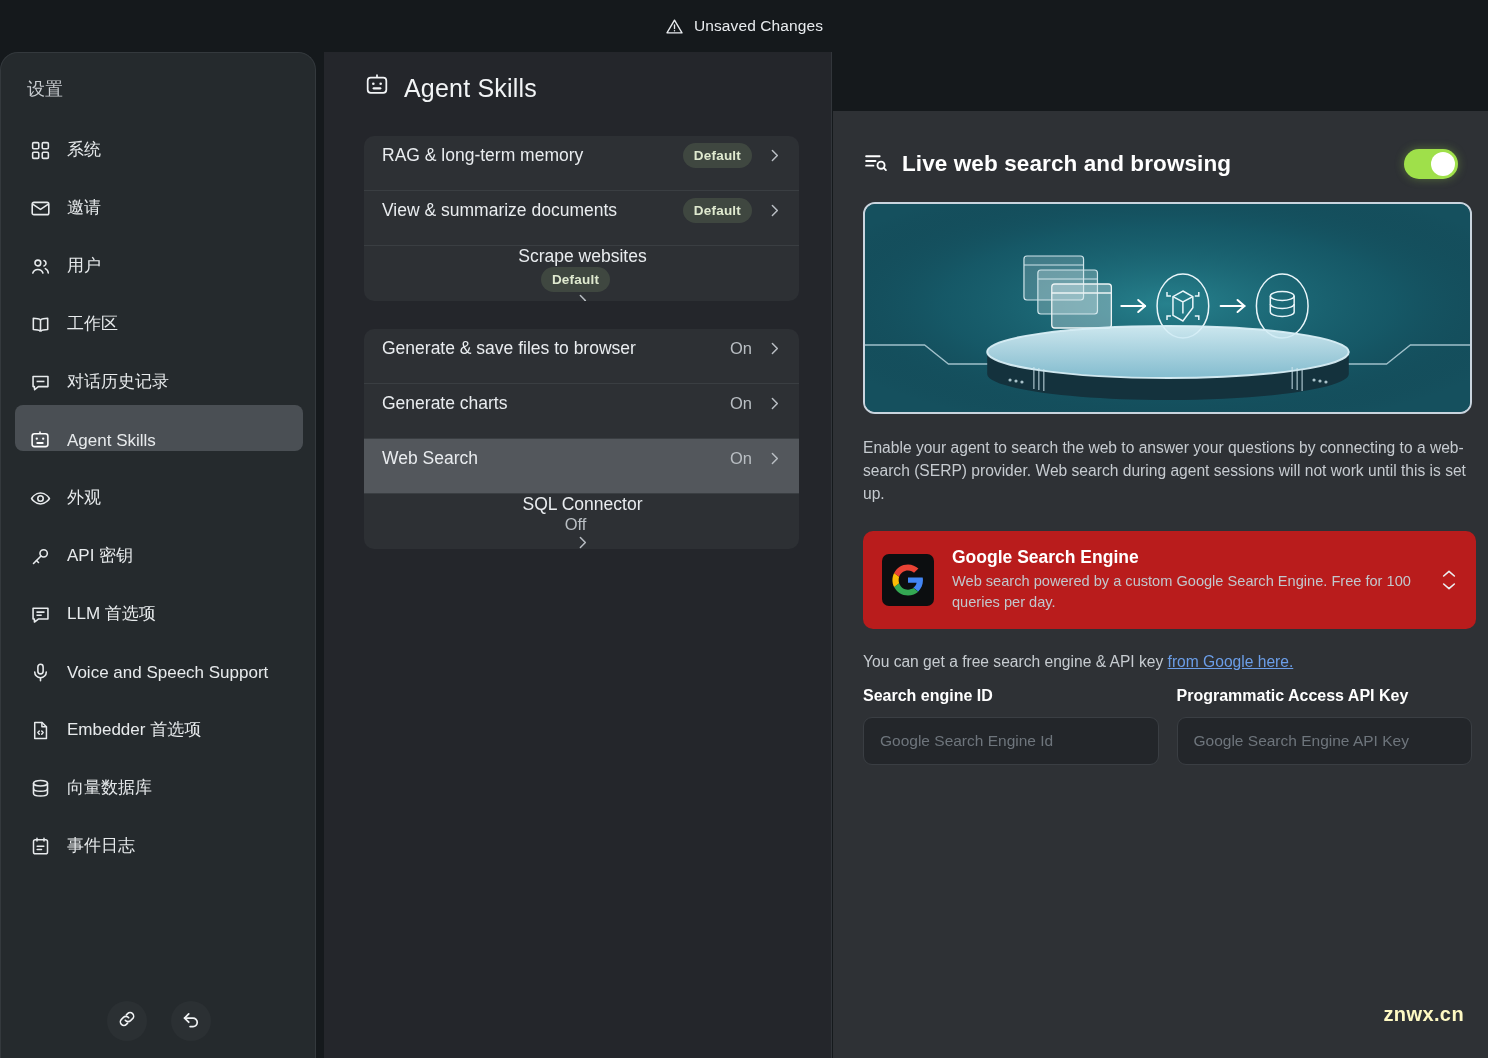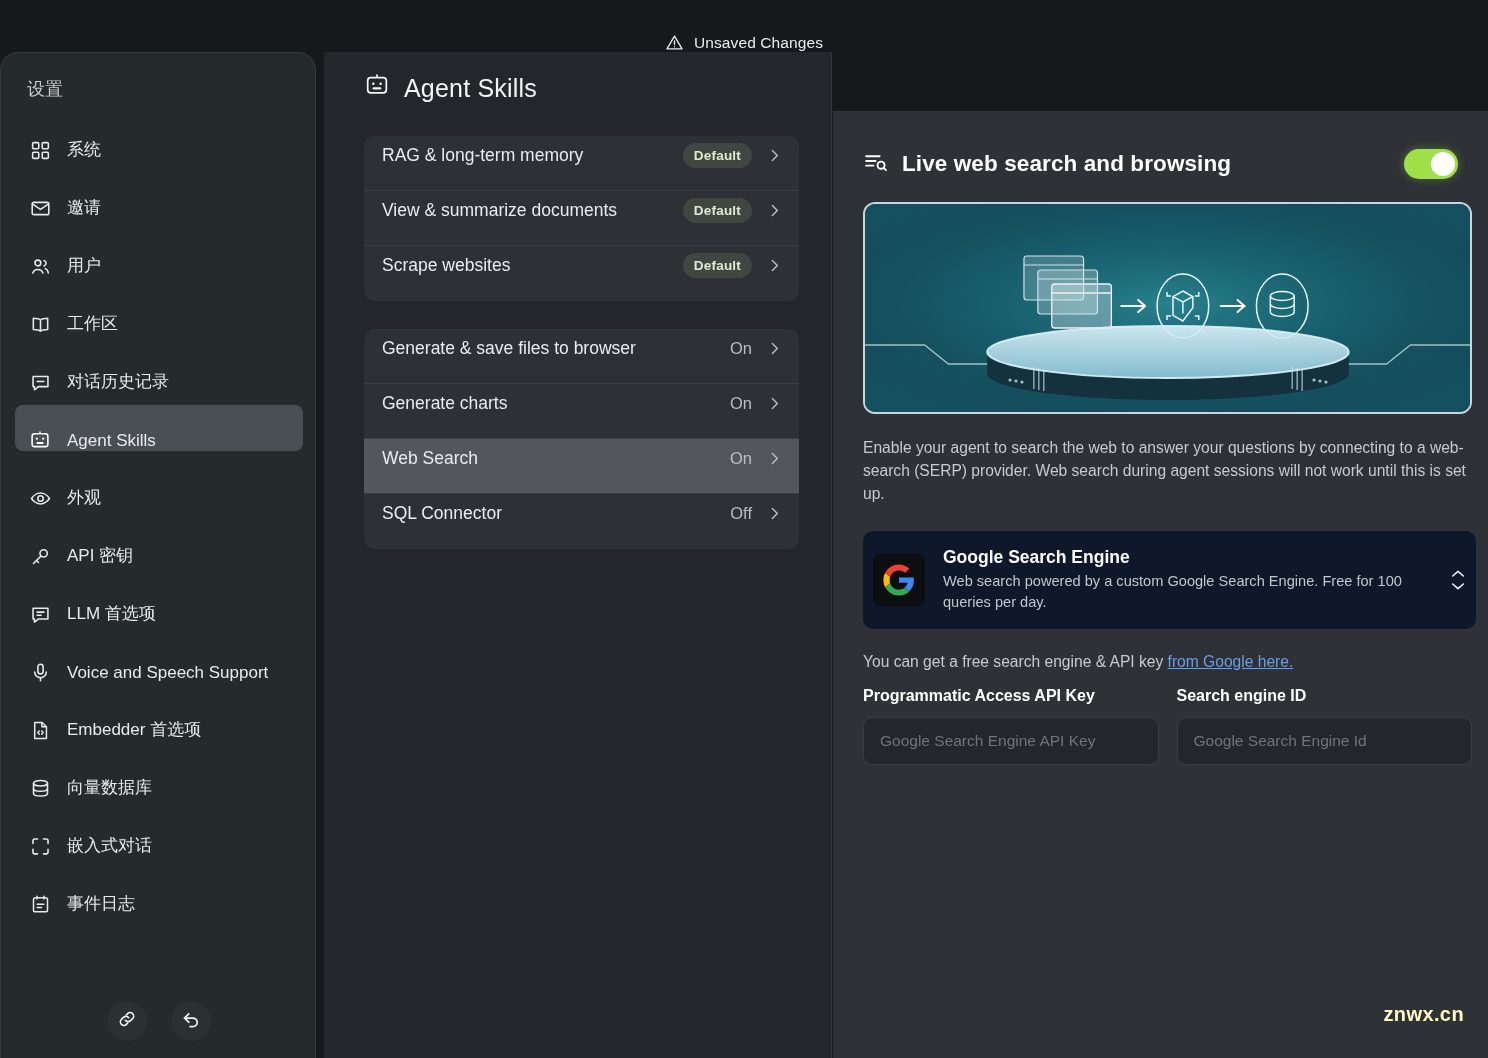--- a/index.html
+++ b/index.html
@@ -13,21 +13,21 @@
     position: relative;
     width: 1488px; height: 1058px;
     background: #15191c;
   }
 
   
   .topbar {
     position: absolute; left: 0; top: 0;
     width: 1488px; height: 52px;
     background: #15191c;
-    display: flex; align-items: flex-end; justify-content: center;
+    display: flex; align-items: center; justify-content: center;
   }
   .unsaved {
     display: flex; align-items: center; gap: 10px;
     color: #e9ecef; font-size: 15.5px; font-weight: 400;
     letter-spacing: .1px;
   }
   .unsaved svg { display: block; }
 
   
   .sidebar {
@@ -93,21 +93,21 @@
     overflow: hidden;
   }
   .skill-group.g1 { margin-top: 32px; }
   .skill-group.g2 { margin-top: 28px; }
   .skill-row {
     display: flex; align-items: center;
     height: 55px; padding: 0 16px 16px 18px;
     border-bottom: 1px solid #3a3e42;
     cursor: pointer;
   }
-  .skill-row:last-child { border-bottom: none; }
+  .skill-row:last-child { border-bottom: none; flex-direction: column; }
   .skill-row.selected { background: #53575c; }
   .skill-label {
     flex: 1 1 auto; color: #e9ecef; font-size: 17.5px;
     white-space: nowrap;
   }
   .badge {
     background: #3f4740; color: #dfe9cf;
     font-size: 13.5px; font-weight: 700;
     padding: 5px 11px; border-radius: 13px;
     margin-right: 14px; letter-spacing: .2px;
@@ -157,24 +157,24 @@
       radial-gradient(ellipse 70% 60% at 50% 40%, #1f6f7e 0%, #16525f 55%, #123f4c 100%);
   }
 
   .desc {
     margin: 22px 16px 0 30px;
     color: #c6cbd0; font-size: 15.6px; line-height: 1.48;
   }
 
   .provider {
     margin: 26px 12px 0 30px;
-    background: #0f172a;
+    background: #b91c1c;
     border-radius: 10px;
     display: flex; align-items: center;
-    padding: 16px 10px;
+    padding: 16px 19px;
     cursor: pointer;
   }
   .glogo {
     width: 52px; height: 52px; flex: 0 0 52px;
     border-radius: 7px; background: #0c0e10;
     display: flex; align-items: center; justify-content: center;
   }
   .provider .ptxt { margin-left: 18px; flex: 1 1 auto; }
   .provider .pname { color: #ffffff; font-size: 17.5px; font-weight: 700; }
   .provider .pdesc { color: #c2c7cc; font-size: 14.6px; line-height: 1.42; margin-top: 3px; }
@@ -358,31 +358,20 @@
         <span class="ico">
             <svg width="21" height="21" viewBox="0 0 24 24" fill="none" stroke="#e7eaec" stroke-width="1.8">
               <ellipse cx="12" cy="6" rx="8" ry="3.2"></ellipse>
               <path d="M4 6v6c0 1.8 3.6 3.2 8 3.2s8-1.4 8-3.2V6"></path>
               <path d="M4 12v5.4c0 1.8 3.6 3.2 8 3.2s8-1.4 8-3.2V12"></path>
             </svg>
           </span>
         <span>向量数据库</span>
       </div>
 
-      <div class="nav-item">
-        <span class="ico">
-            <svg width="21" height="21" viewBox="0 0 24 24" fill="none" stroke="#e7eaec" stroke-width="1.8" stroke-linecap="round" stroke-linejoin="round">
-              <path d="M8.6 3.4H5.2a1.8 1.8 0 0 0-1.8 1.8v3.4"></path>
-              <path d="M15.4 3.4h3.4a1.8 1.8 0 0 1 1.8 1.8v3.4"></path>
-              <path d="M3.4 15.2v3.4a1.8 1.8 0 0 0 1.8 1.8h3.4"></path>
-              <path d="M20.6 15.2v3.4a1.8 1.8 0 0 1-1.8 1.8h-3.4"></path>
-            </svg>
-          </span>
-        <span>嵌入式对话</span>
-      </div>
 
       <div class="nav-item">
         <span class="ico">
             <svg width="21" height="21" viewBox="0 0 24 24" fill="none" stroke="#e7eaec" stroke-width="1.7" stroke-linejoin="round" stroke-linecap="round">
               <rect x="4" y="4.2" width="16" height="16.2" rx="2.2"></rect>
               <path d="M8 2.6v3.2M16 2.6v3.2"></path>
               <path d="M8.2 11.6h7.6M8.2 15.4h5"></path>
             </svg>
           </span>
         <span>事件日志</span>
@@ -614,25 +603,25 @@
           </svg>
       </div>
     </div>
 
     <div class="helper">
       <span>You can get a free search engine &amp; API key </span><a href="#">from Google here.</a>
     </div>
 
     <div class="fields">
       <div class="field">
+        <div class="field-label">Search engine ID</div>
+        <input type="text" placeholder="Google Search Engine Id" style="">
+      </div>
+      <div class="field">
         <div class="field-label">Programmatic Access API Key</div>
         <input type="text" placeholder="Google Search Engine API Key" style="">
       </div>
-      <div class="field">
-        <div class="field-label">Search engine ID</div>
-        <input type="text" placeholder="Google Search Engine Id" style="">
-      </div>
     </div>
 
     <div class="watermark">znwx.cn</div>
   </div>
 
 </div>
 
 </body></html>

